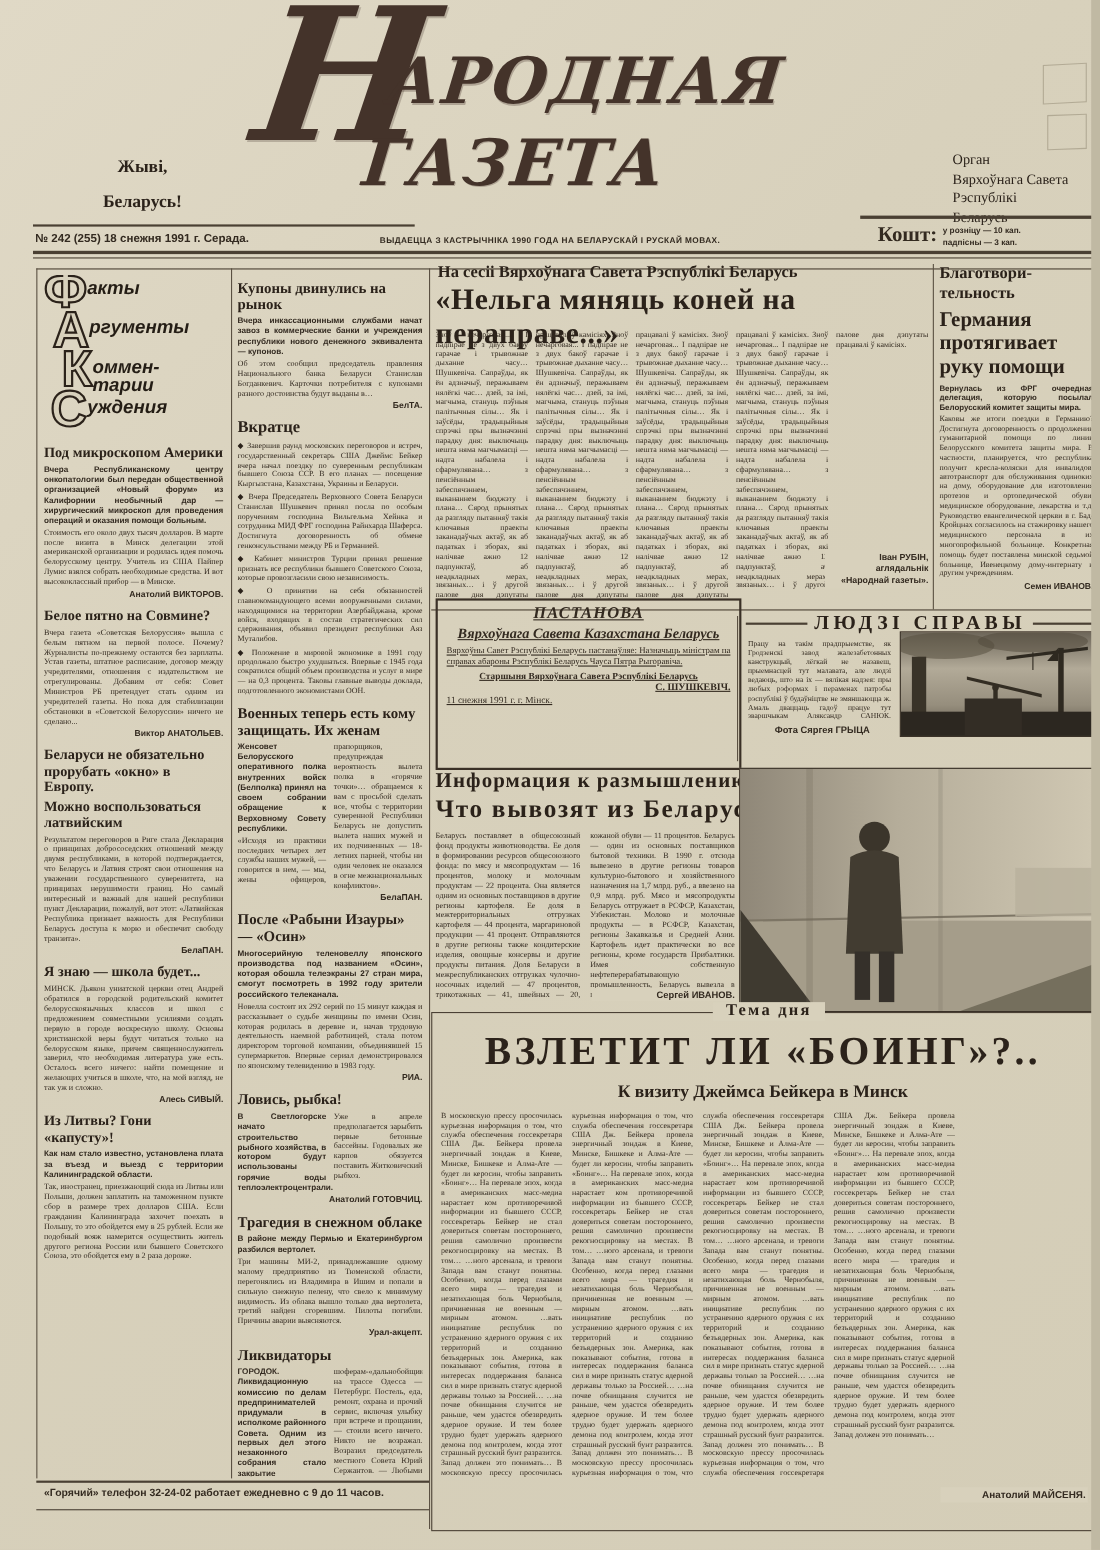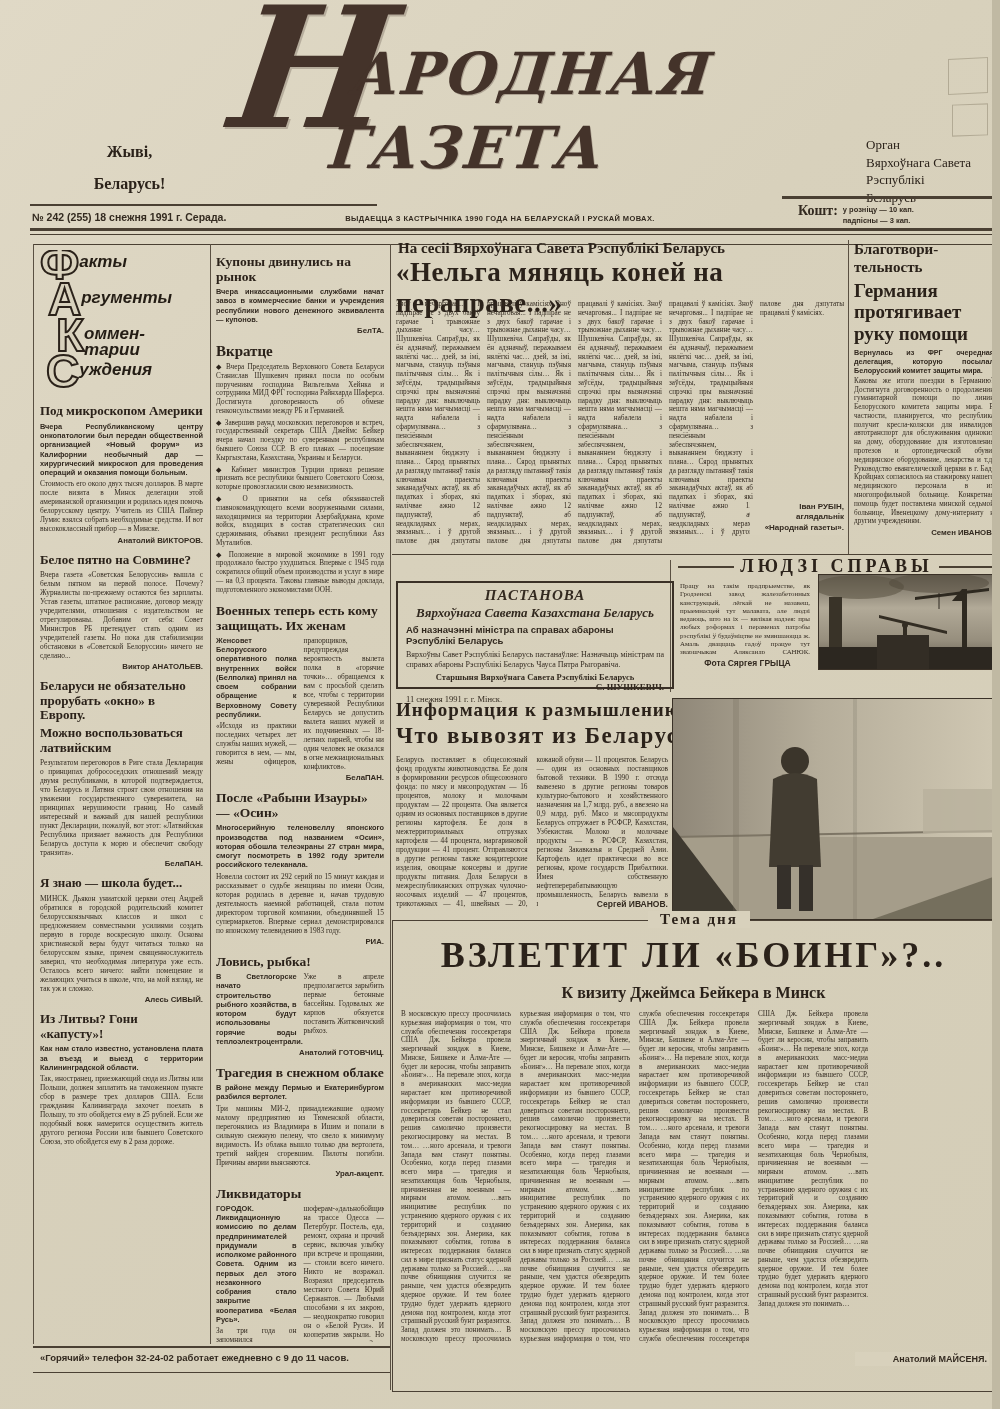--- a/index.html
+++ b/index.html
@@ -22,21 +22,21 @@
       font-size:168px;line-height:1;transform:skewX(-8deg);text-shadow:2px 2px 0 rgba(68,51,42,.25);}
   .logo-rest{position:absolute;left:128px;top:22px;font-family:"DejaVu Serif",serif;font-style:italic;font-weight:bold;
       font-size:58px;letter-spacing:2px;text-transform:uppercase;transform:skewX(-6deg);text-shadow:1px 1px 0 rgba(68,51,42,.3);}
   .logo-word2{position:absolute;left:105px;top:96px;font-family:"DejaVu Serif",serif;font-style:italic;font-weight:bold;
       font-size:58px;letter-spacing:2px;text-transform:uppercase;transform:skewX(-6deg);text-shadow:1px 1px 0 rgba(68,51,42,.3);}
   #organ{left:866px;top:136px;width:132px;font-weight:normal;font-size:13px;line-height:1.35;color:var(--ink2);}
   #issue-line{left:32px;top:211px;font-family:"Liberation Sans",sans-serif;font-weight:bold;font-size:10.5px;}
   #published-line{left:330px;top:214px;width:340px;text-align:center;font-family:"Liberation Sans",sans-serif;
       font-weight:bold;font-size:7.5px;letter-spacing:.4px;}
   #price-block{left:798px;top:203px;display:flex;gap:5px;}
-  #price-block .lbl{font-weight:bold;font-size:14px;}
+  #price-block .lbl{font-weight:bold;font-size:19px;}
   #price-block .lines{font-family:"Liberation Sans",sans-serif;font-weight:bold;font-size:7.5px;line-height:1.4;padding-top:2px;}
 
   
   #perf{left:994px;top:8px;height:1395px;border-left:2px dotted #988f79;position:absolute;}
   .stamp{position:absolute;border:1px solid #948b74;opacity:.55;}
 
   
   .art{margin-bottom:8px;}
   .t-left{font-weight:bold;font-size:13px;line-height:1.12;margin:3px 0 3px;color:var(--ink2);}
   .t-mid{font-weight:bold;font-size:13.5px;line-height:1.12;margin:4px 0 3px;color:var(--ink2);}
@@ -84,21 +84,21 @@
   #lyudzi-header .ln{flex:1;height:2px;background:var(--rule);}
   #lyudzi-header .tx{font-weight:bold;font-size:18px;letter-spacing:4px;color:var(--ink2);white-space:nowrap;}
   #lyudzi-text{left:680px;top:582px;width:130px;height:72px;overflow:hidden;font-size:6.9px;line-height:1.2;text-align:justify;}
   #lyudzi-caption{left:685px;top:658px;width:125px;text-align:center;font-family:"Liberation Sans",sans-serif;font-weight:bold;font-size:8.5px;}
   .photo{position:absolute;border:1px solid #3a3127;background:#a79f8d;}
   #photo-cranes{left:818px;top:574px;width:174px;height:94px;}
   #photo-person{left:672px;top:698px;width:320px;height:220px;}
   .photo svg{display:block;width:100%;height:100%;}
 
   
-  #pastanova{left:396px;top:581px;width:278px;height:108px;border:2px solid #3a3026;box-sizing:border-box;padding:4px 8px;}
+  #pastanova{left:396px;top:544px;width:278px;height:156px;border:2px solid #3a3026;box-sizing:border-box;padding:4px 8px;text-decoration:underline;}
   #pastanova .pt{font-style:italic;font-weight:bold;font-size:15px;text-align:center;letter-spacing:1px;}
   #pastanova .ps{font-style:italic;font-weight:bold;font-size:13px;text-align:center;margin-top:1px;}
   #pastanova .subj{font-family:"Liberation Sans",sans-serif;font-weight:bold;font-size:9.5px;line-height:1.2;margin-top:3px;}
   #pastanova .pb{font-size:8px;line-height:1.25;text-align:justify;margin-top:3px;}
   #pastanova .sig{font-weight:bold;font-size:8.5px;text-align:center;margin-top:2px;}
   #pastanova .signer{font-weight:bold;font-size:9px;text-align:right;}
   #pastanova .date{font-size:8.5px;margin-top:2px;}
 
   
   #info-header{left:396px;top:699px;font-weight:bold;font-size:19px;letter-spacing:1px;color:var(--ink2);}
@@ -215,27 +215,28 @@
       <h3 class="t-left">Из Литвы? Гони «капусту»!</h3>
       <p class="lead">Как нам стало известно, установлена плата за въезд и выезд с территории Калининградской области.</p>
       <p class="bt">Так, иностранец, приезжающий сюда из Литвы или Польши, должен заплатить на таможенном пункте сбор в размере трех долларов США. Если гражданин Калининграда захочет поехать в Польшу, то это обойдется ему в 25 рублей. Если же подобный вояж намерится осуществить житель другого региона России или бывшего Советского Союза, это обойдется ему в 2 раза дороже.</p>
     </article>
   </div>
 
   <div class="abs" id="col-mid">
     <article class="art">
       <h3 class="t-mid">Купоны двинулись на рынок</h3>
       <p class="lead">Вчера инкассационными службами начат завоз в коммерческие банки и учреждения республики нового денежного эквивалента — купонов.</p>
+      <p class="bt">Об этом сообщил председатель правления Национального банка Беларуси Станислав Богданкевич. Карточки потребителя с купонами разного достоинства будут выданы в…</p>
       <p class="byline">БелТА.</p>
     </article>
 
     <article class="art">
       <h3 class="t-mid" style="font-size:15px;">Вкратце</h3>
+      <p class="vk"><span class="dia">◆</span> <span>Завершив раунд московских переговоров и встреч, государственный секретарь США Джеймс Бейкер вчера начал поездку по суверенным республикам бывшего Союза ССР. В его планах — посещение Кыргызстана, Казахстана, Украины и Беларуси.</span></p>
       <p class="vk"><span class="dia">◆</span> <span>Вчера Председатель Верховного Совета Беларуси Станислав Шушкевич принял посла по особым поручениям господина Вильгельма Хейнка и сотрудника МИД ФРГ господина Райнхарда Шаферса. Достигнута договоренность об обмене генконсульствами между РБ и Германией.</span></p>
-      <p class="vk"><span class="dia">◆</span> <span>Завершив раунд московских переговоров и встреч, государственный секретарь США Джеймс Бейкер вчера начал поездку по суверенным республикам бывшего Союза ССР. В его планах — посещение Кыргызстана, Казахстана, Украины и Беларуси.</span></p>
       <p class="vk"><span class="dia">◆</span> <span>Кабинет министров Турции принял решение признать все республики бывшего Советского Союза, которые провозгласили свою независимость.</span></p>
       <p class="vk"><span class="dia">◆</span> <span>О принятии на себя обязанностей главнокомандующего всеми вооруженными силами, находящимися на территории Азербайджана, кроме войск, входящих в состав стратегических сил сдерживания, объявил президент республики Аяз Муталибов.</span></p>
       <p class="vk"><span class="dia">◆</span> <span>Положение в мировой экономике в 1991 году продолжало быстро ухудшаться. Впервые с 1945 года сократился общий объем производства и услуг в мире — на 0,3 процента. Таковы главные выводы доклада, подготовленного экономистами ООН.</span></p>
     </article>
 
     <article class="art">
       <h3 class="t-mid">Военных теперь есть кому защищать. Их женам</h3>
       <div class="cols2">
         <p class="lead">Женсовет Белорусского оперативного полка внутренних войск (Белполка) принял на своем собрании обращение к Верховному Совету республики.</p>
         <p class="bt">«Исходя из практики последних четырех лет службы наших мужей, — говорится в нем, — мы, жены офицеров, прапорщиков, предупреждая вероятность вылета полка в «горячие точки»… обращаемся к вам с просьбой сделать все, чтобы с территории суверенной Республики Беларусь не допустить вылета наших мужей и их подчиненных — 18-летних парней, чтобы ни один человек не оказался в огне межнациональных конфликтов».</p>
@@ -331,21 +332,20 @@
       <rect x="84" y="52" width="4" height="10" fill="#332d23"></rect>
       <circle cx="86" cy="50" r="3" fill="#332d23"></circle>
       <rect x="0" y="72" width="174" height="22" fill="#2c2720"></rect>
       <rect x="58" y="60" width="52" height="34" fill="#332d25"></rect>
     </svg>
   </div>
 
   <div class="abs" id="pastanova">
     <div class="pt">ПАСТАНОВА</div>
     <div class="ps">Вярхоўнага Савета Казахстана Беларусь</div>
-    <div class="subj">Аб назначэнні міністра па справах абароны Рэспублікі Беларусь</div>
     <p class="pb">Вярхоўны Савет Рэспублікі Беларусь пастанаўляе: Назначыць міністрам па справах абароны Рэспублікі Беларусь Чауса Пятра Рыгоравіча.</p>
     <div class="sig">Старшыня Вярхоўнага Савета Рэспублікі Беларусь</div>
     <div class="signer">С. ШУШКЕВІЧ.</div>
     <div class="date">11 снежня 1991 г.    г. Мінск.</div>
   </div>
 
   <h2 class="abs" id="info-header">Информация к размышлению</h2>
   <h2 class="abs" id="info-headline">Что вывозят из Беларуси</h2>
   <div class="abs" id="info-body">Беларусь поставляет в общесоюзный фонд продукты животноводства. Ее доля в формировании ресурсов общесоюзного фонда: по мясу и мясопродуктам — 16 процентов, молоку и молочным продуктам — 22 процента. Она является одним из основных поставщиков в другие регионы картофеля. Ее доля в межтерриториальных отгрузках картофеля — 44 процента, маргариновой продукции — 41 процент. Отправляются в другие регионы также кондитерские изделия, овощные консервы и другие продукты питания. Доля Беларуси в межреспубликанских отгрузках чулочно-носочных изделий — 47 процентов, трикотажных — 41, швейных — 20, кожаной обуви — 11 процентов. Беларусь — один из основных поставщиков бытовой техники. В 1990 г. отсюда вывезено в другие регионы товаров культурно-бытового и хозяйственного назначения на 1,7 млрд. руб., а ввезено на 0,9 млрд. руб. Мясо и мясопродукты Беларусь отгружает в РСФСР, Казахстан, Узбекистан. Молоко и молочные продукты — в РСФСР, Казахстан, регионы Закавказья и Средней Азии. Картофель идет практически во все регионы, кроме государств Прибалтики. Имея собственную нефтеперерабатывающую промышленность, Беларусь вывезла в прошедшем году 4,5 млн. т топочного мазута, а ввезла с Украины 51 тыс. т этого нефтепродукта, при этом прекращен ввоз его из Российской Федерации.</div>
   <div class="abs" id="info-byline">Сергей ИВАНОВ.</div>

